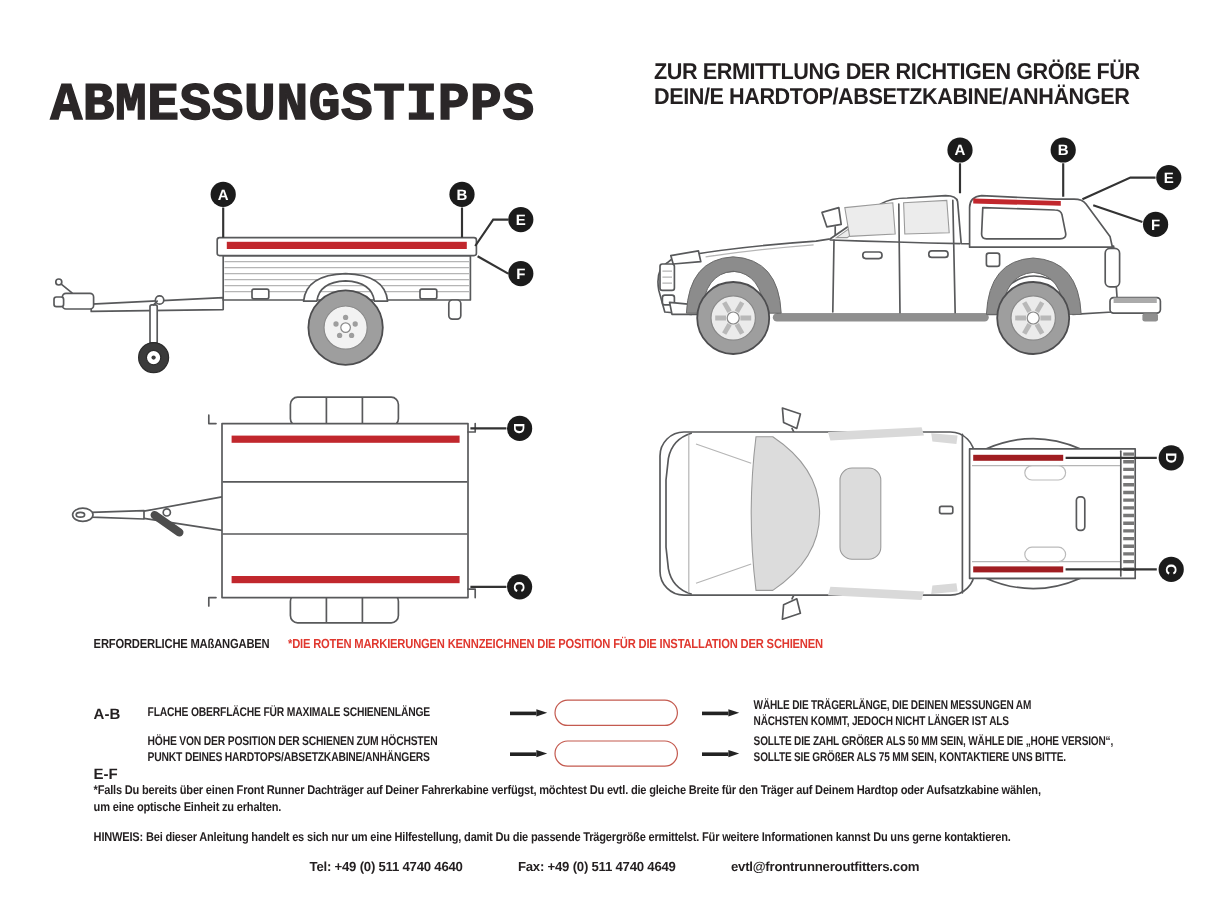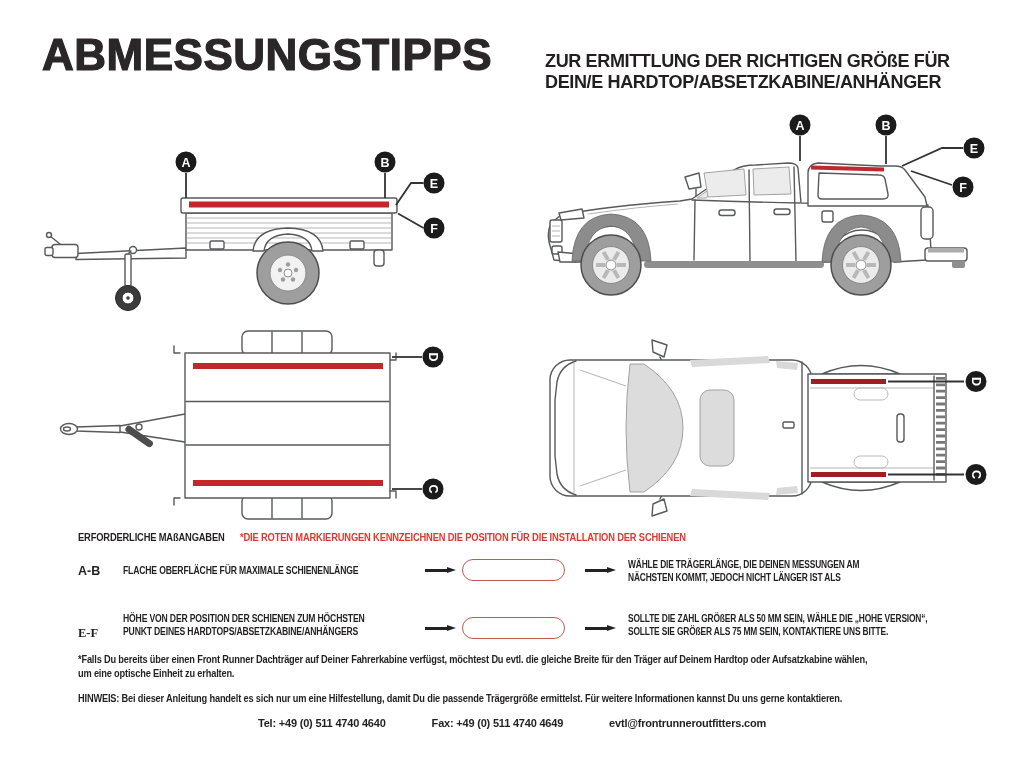--- a/index.html
+++ b/index.html
@@ -2,21 +2,21 @@
 <html style="--rail-red: #c1272d; --rail-red-dark: #a01d21; --text-red: #e0382f; --pill-border: #c45a4f; --ink: #231f20; --line-gray: #58595b;"><head>
 <meta charset="utf-8">
 <style>
   :root{
     --rail-red:#c1272d; --rail-red-dark:#a01d21; --text-red:#e0382f;
     --pill-border:#c45a4f; --ink:#231f20; --line-gray:#58595b;
   }
   html,body{margin:0;padding:0;background:#fff;}
   .page{position:relative;width:1024px;height:768px;background:#fff;overflow:hidden;
         font-family:"Liberation Sans",sans-serif;color:var(--ink);}
-  .title{position:absolute;left:42px;top:30px;font-family:Liberation Sans, sans-serif;
+  .title{position:absolute;left:42px;top:63px;font-family:Liberation Mono, monospace;
          font-size:44px;font-weight:700;letter-spacing:.5px;color:#2b2728;
          -webkit-text-stroke:1.2px #2b2728;}
   .subtitle{position:absolute;left:545px;top:50px;font-size:19px;font-weight:700;
             line-height:21px;letter-spacing:-.4px;transform:scaleX(.95);transform-origin:0 0;}
   svg{position:absolute;}
   .ill-trailer-side{left:40px;top:128px;}
   .ill-truck-side{left:528px;top:110px;}
   .ill-trailer-top{left:40px;top:328px;}
   .ill-truck-top{left:530px;top:330px;}
   .ln{stroke:var(--line-gray);fill:none;stroke-width:1.4;stroke-linejoin:round;stroke-linecap:round;}
@@ -25,23 +25,23 @@
   .glass{fill:#ececec;stroke:#9a9a9a;stroke-width:.9;}
   .gfill{fill:#dcdcdc;stroke:#9a9a9a;stroke-width:.9;}
   .mline{stroke:#333;stroke-width:1.8;fill:none;}
   .mdot{fill:#1b1b1b;}
   .mtxt{fill:#fff;font:700 12.5px "Liberation Sans",sans-serif;text-anchor:middle;}
   .req-heading{position:absolute;left:78px;top:531px;font-size:11px;font-weight:700;
                letter-spacing:-.2px;transform:scaleX(.85);transform-origin:0 0;white-space:nowrap;}
   .red-note{position:absolute;left:240px;top:531px;font-size:11px;font-weight:700;color:var(--text-red);
             letter-spacing:-.2px;transform:scaleX(.85);transform-origin:0 0;white-space:nowrap;}
   .row{position:absolute;left:78px;width:946px;}
-  .r1{top:556px;height:34px;} .r2{top:589px;height:24px;} .r3{top:610px;height:40px;}
+  .r1{top:580px;height:34px;} .r2{top:589px;height:24px;} .r3{top:610px;height:40px;}
   .row .key{position:absolute;left:0;top:8px;font-size:12.5px;font-weight:700;}
-  .r3 .key{top:16px;font-family:Liberation Serif, serif;}
+  .r3 .key{top:28px;}
   .row .label{position:absolute;left:45px;top:8px;width:370px;font-size:10.5px;font-weight:700;
               line-height:13px;letter-spacing:-.2px;transform:scaleX(.82);transform-origin:0 0;}
   .r3 .label{top:2px;}
   .arrow{position:absolute;width:31px;height:7px;}
   .a1{left:347px;top:11px;} .a2{left:507px;top:11px;}
   .r3 .a1,.r3 .a2{top:15px;}
   .arrow::before{content:"";position:absolute;left:0;top:2.4px;width:22px;height:2.4px;background:#222;}
   .arrow::after{content:"";position:absolute;right:0;top:0;width:0;height:0;
                 border-left:9px solid #222;border-top:3.5px solid transparent;border-bottom:3.5px solid transparent;}
   .pill{position:absolute;left:384px;top:3px;width:101px;height:20px;background:#fff;

